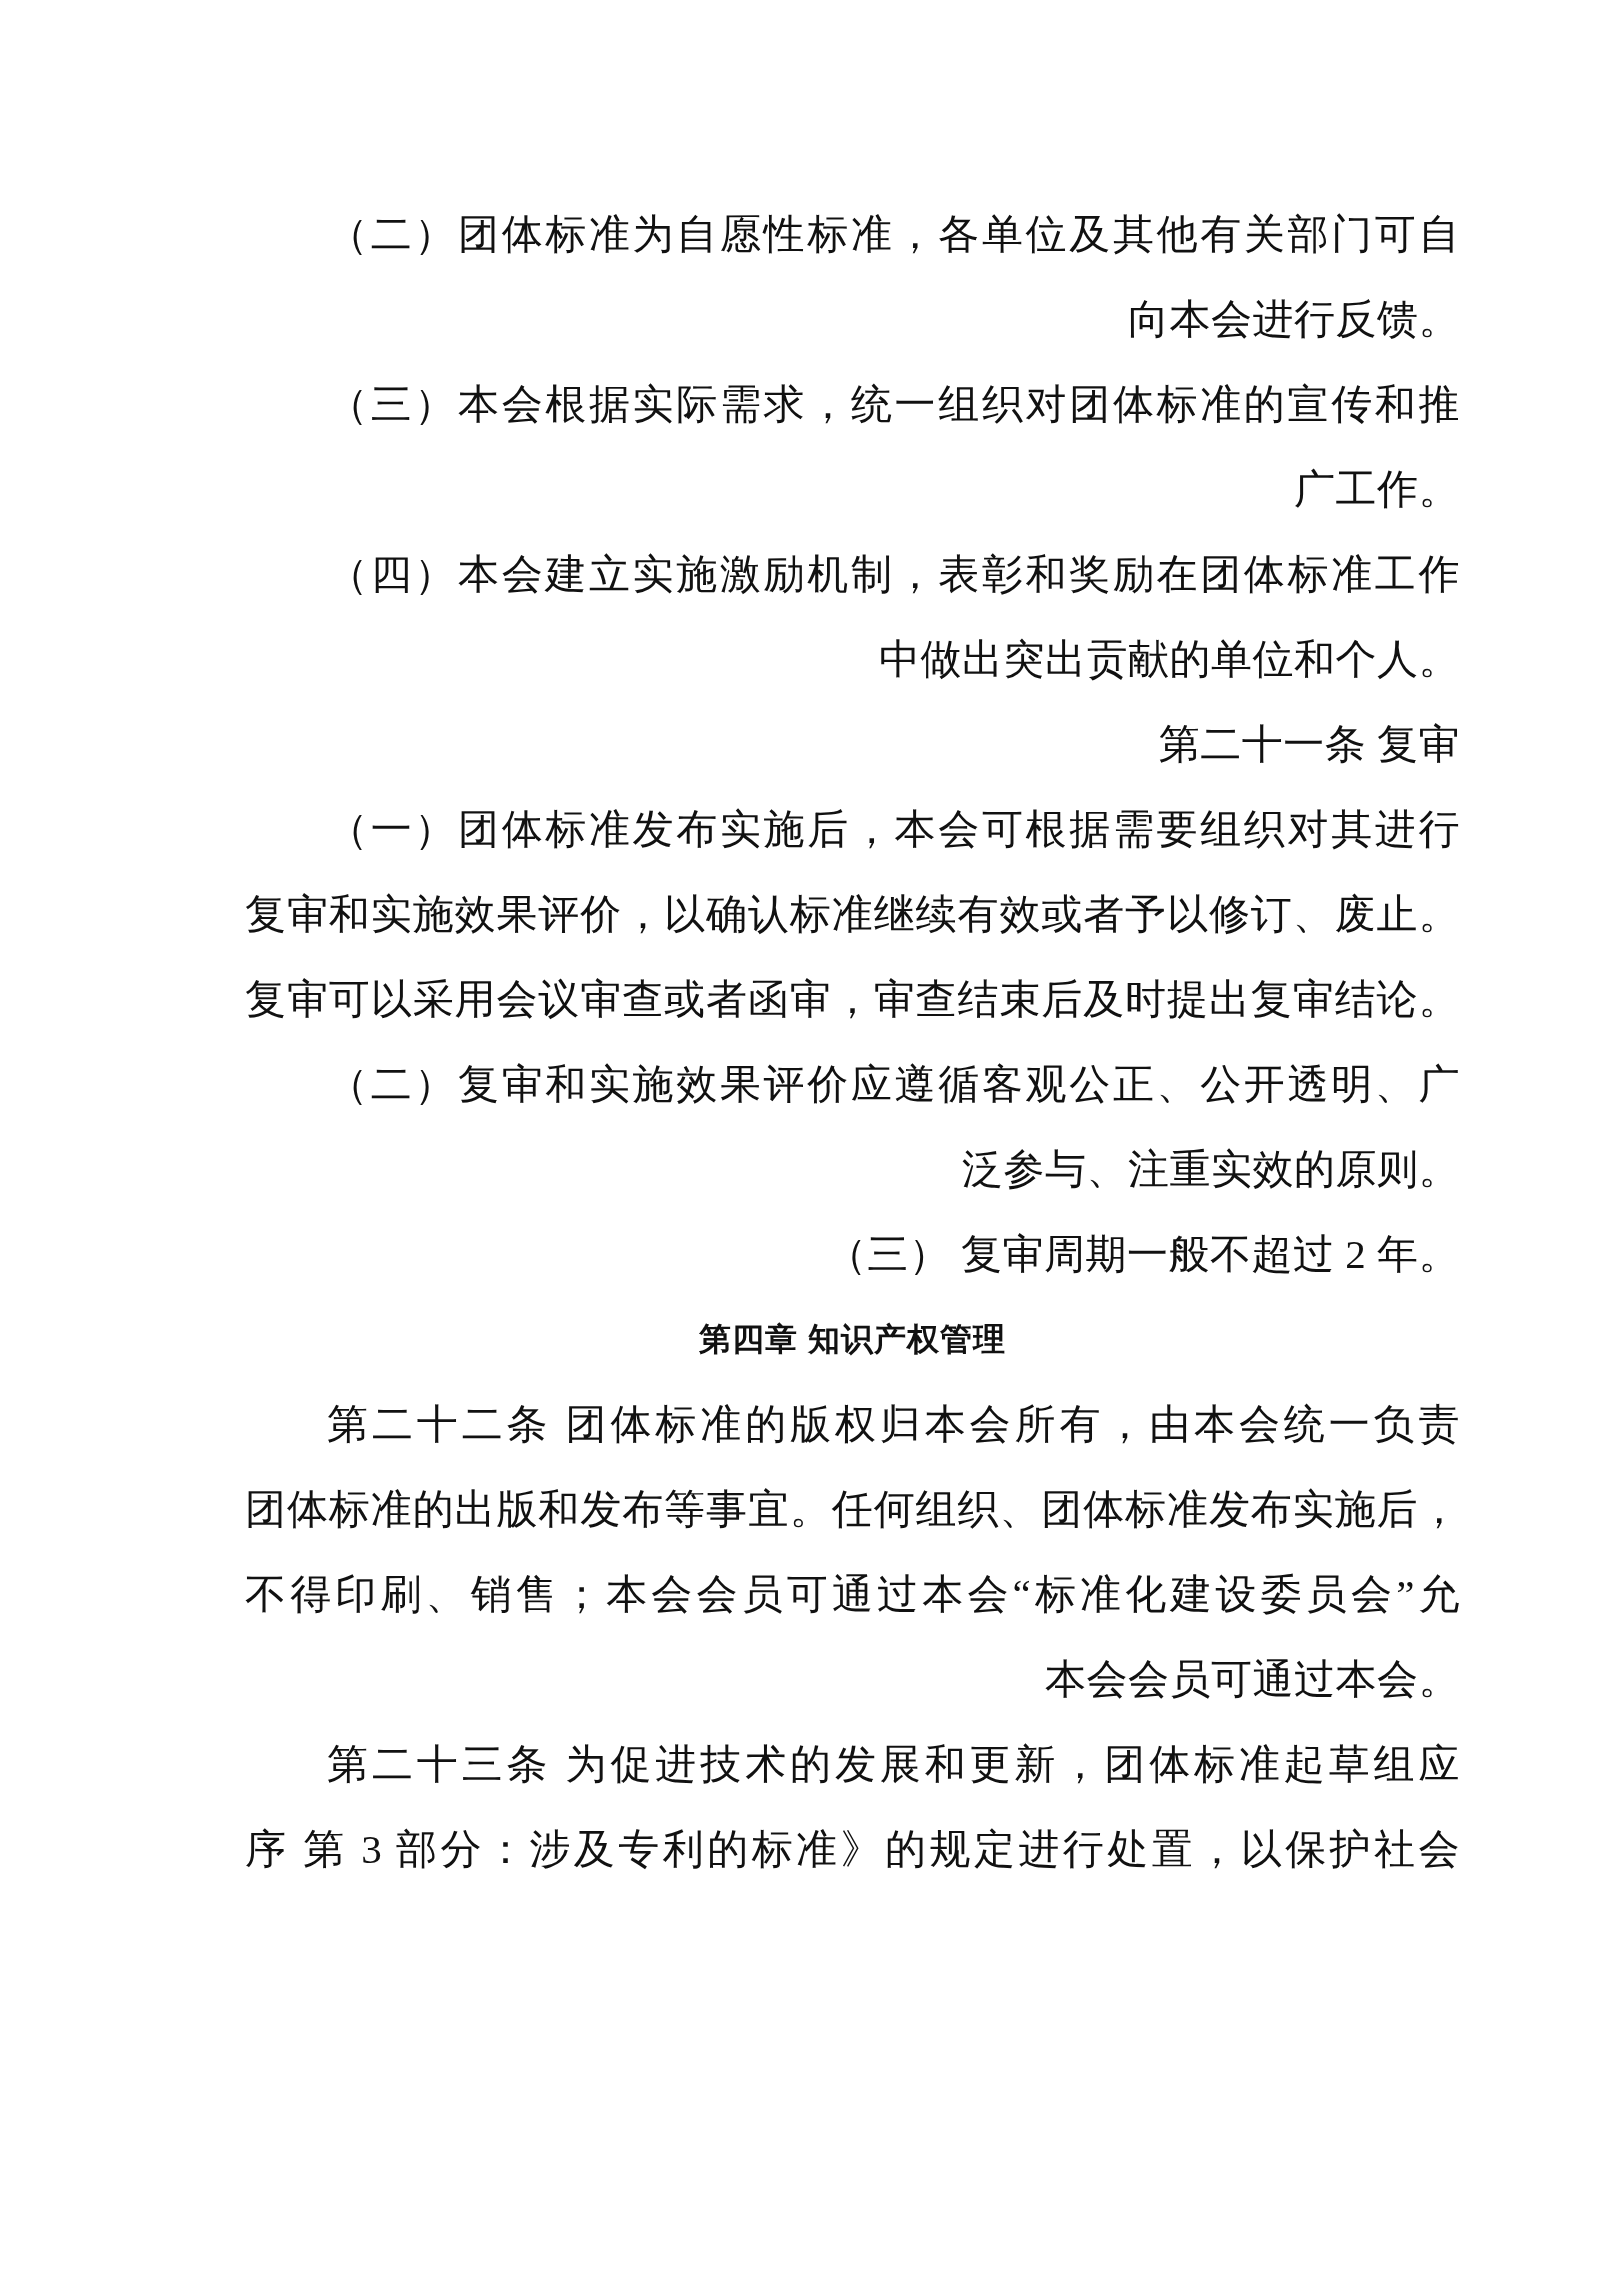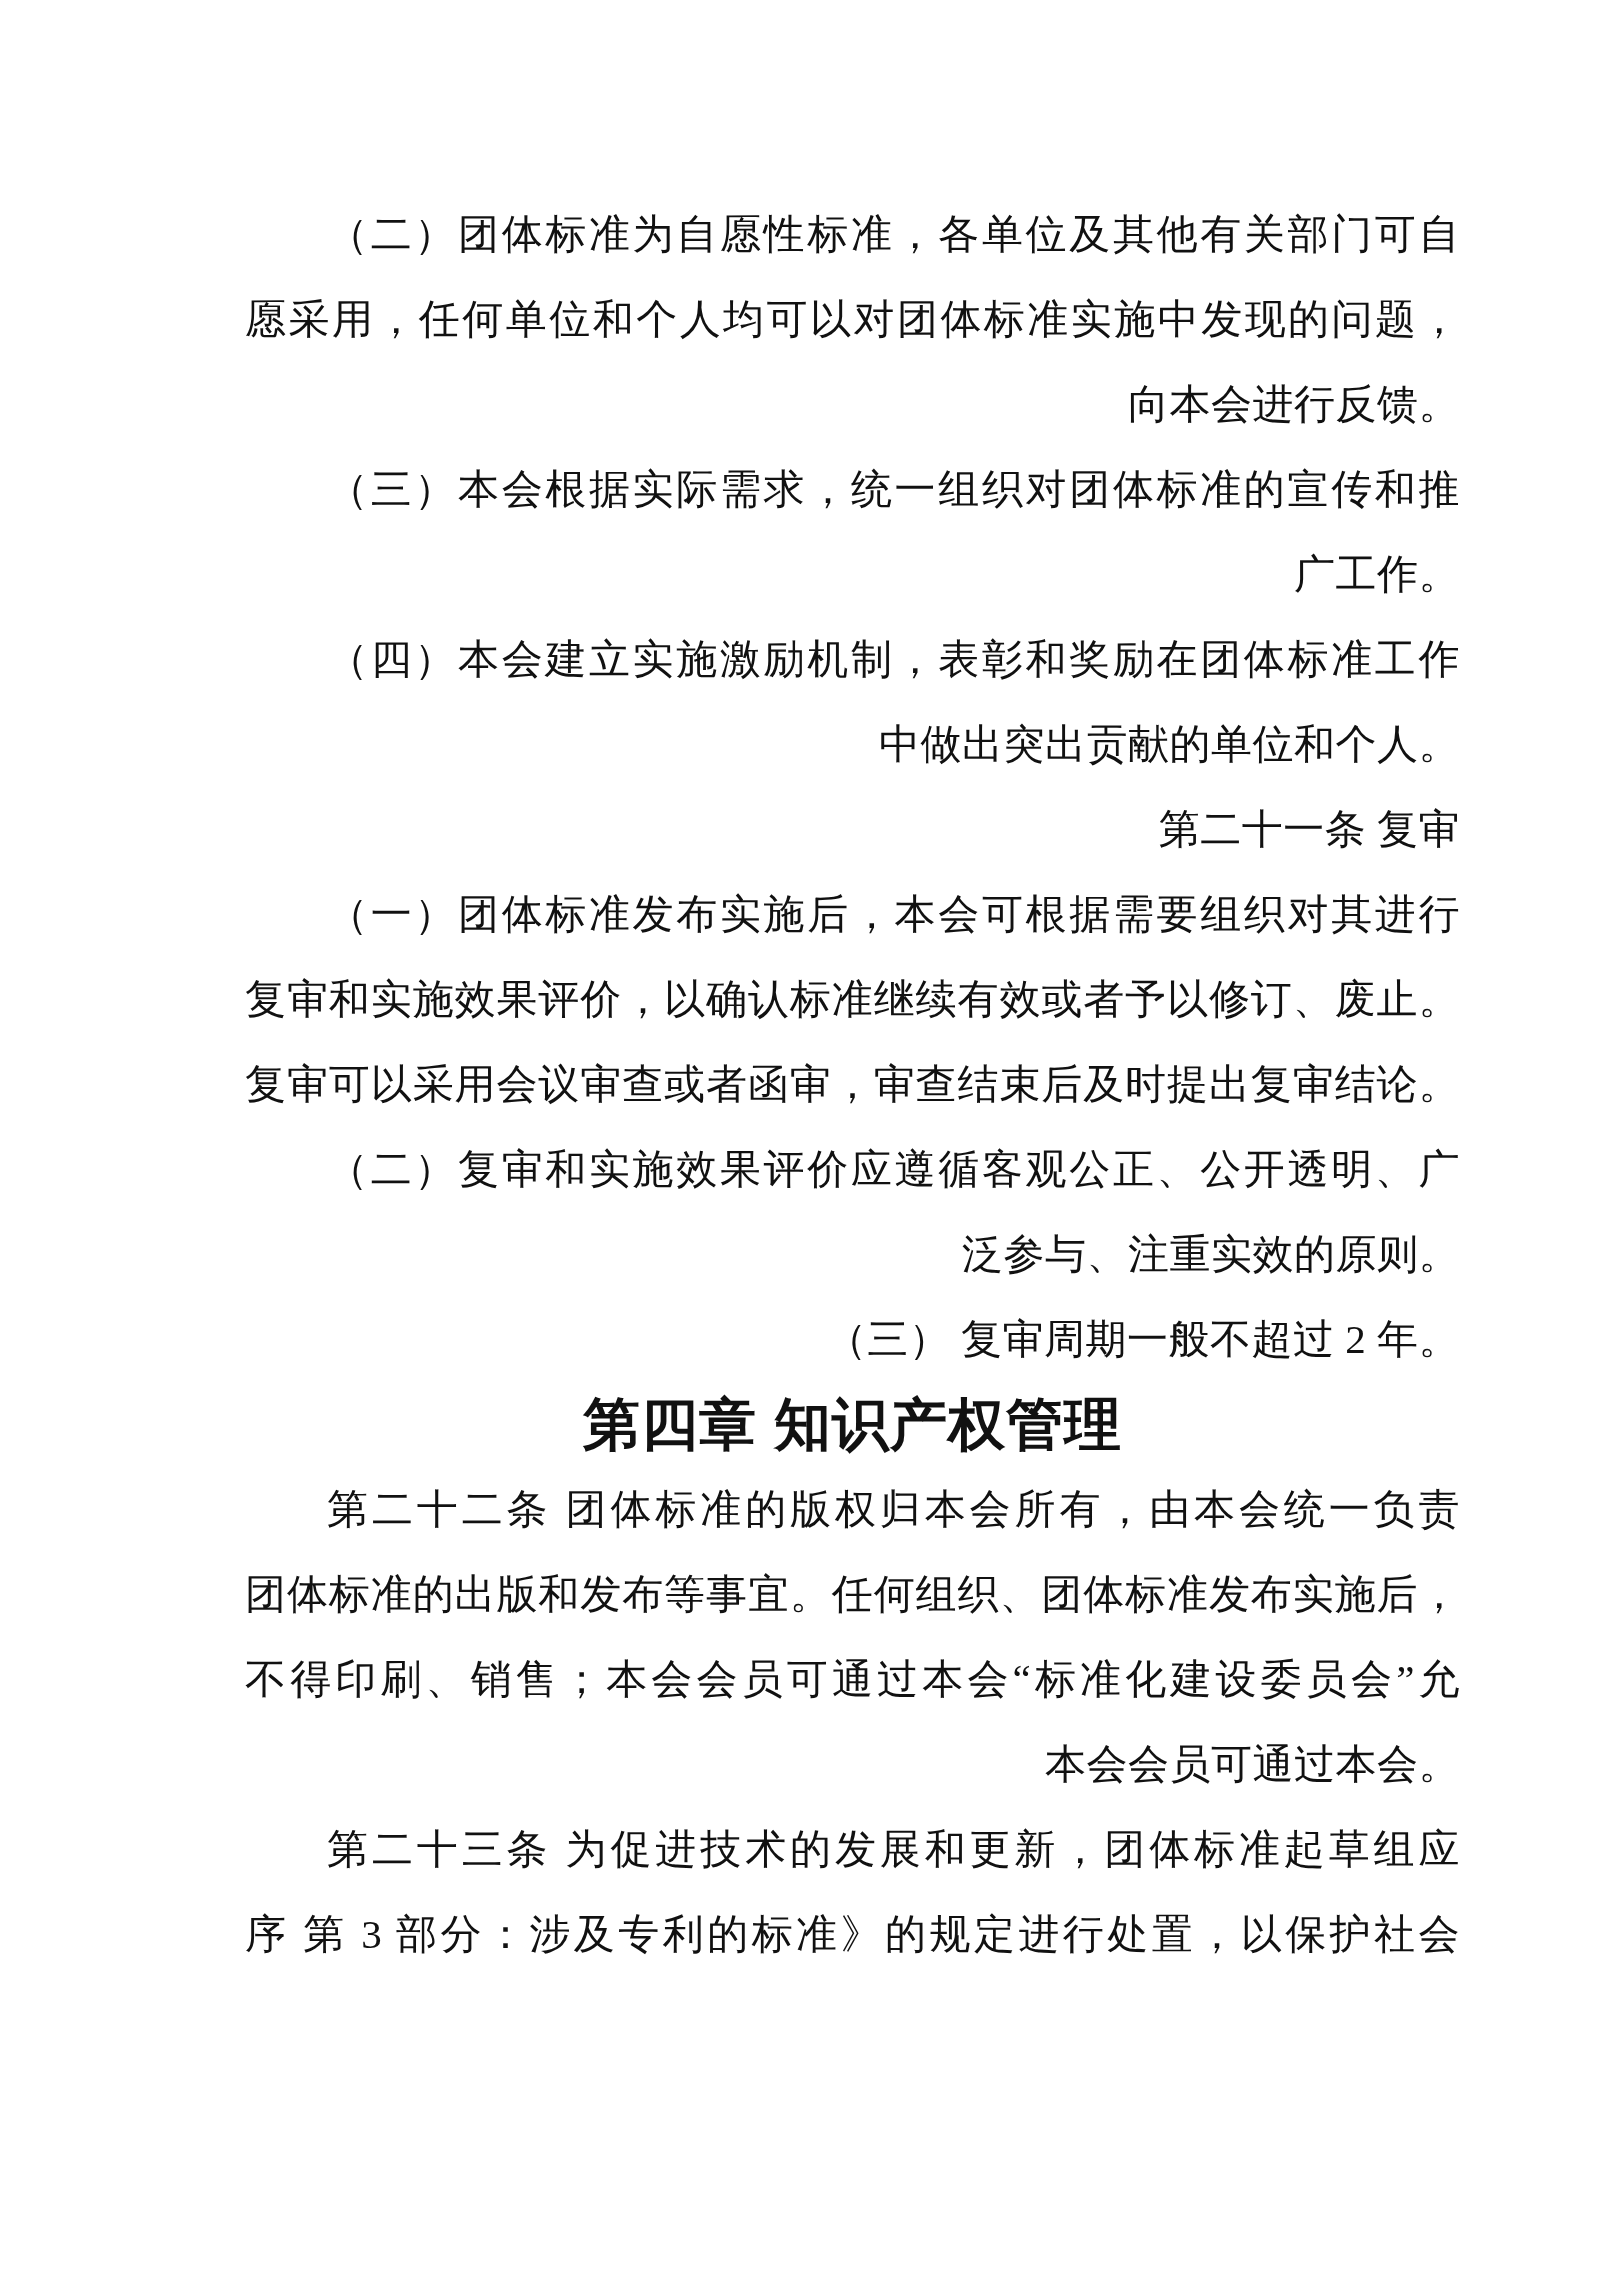--- a/index.html
+++ b/index.html
@@ -42,34 +42,33 @@
     text-align: justify;
     text-align-last: justify;
   }
   
   .indent {
     text-indent: 2em;
   }
   .heading {
     font-family: "Liberation Sans", "DejaVu Sans", sans-serif;
     font-weight: 700;
-    font-size: 57px;
+    font-size: 32px;
     text-align: center;
     text-align-last: center;
     text-indent: 0;
     letter-spacing: 1px;
   }
 </style>
 </head>
 <body>
 
 <div class="page">
   <div class="content">
     <div class="line indent fill">（二）团体标准为自愿性标准，各单位及其他有关部门可自</div>
-    <div class="line fill">愿采用，任何单位和个人均可以对团体标准实施中发现的问题，</div>
     <div class="line">向本会进行反馈。</div>
     <div class="line indent fill">（三）本会根据实际需求，统一组织对团体标准的宣传和推</div>
     <div class="line">广工作。</div>
     <div class="line indent fill">（四）本会建立实施激励机制，表彰和奖励在团体标准工作</div>
     <div class="line">中做出突出贡献的单位和个人。</div>
     <div class="line indent">第二十一条 复审</div>
     <div class="line indent fill">（一）团体标准发布实施后，本会可根据需要组织对其进行</div>
     <div class="line fill">复审和实施效果评价，以确认标准继续有效或者予以修订、废止。</div>
     <div class="line fill">复审可以采用会议审查或者函审，审查结束后及时提出复审结论。</div>
     <div class="line indent fill">（二）复审和实施效果评价应遵循客观公正、公开透明、广</div>

